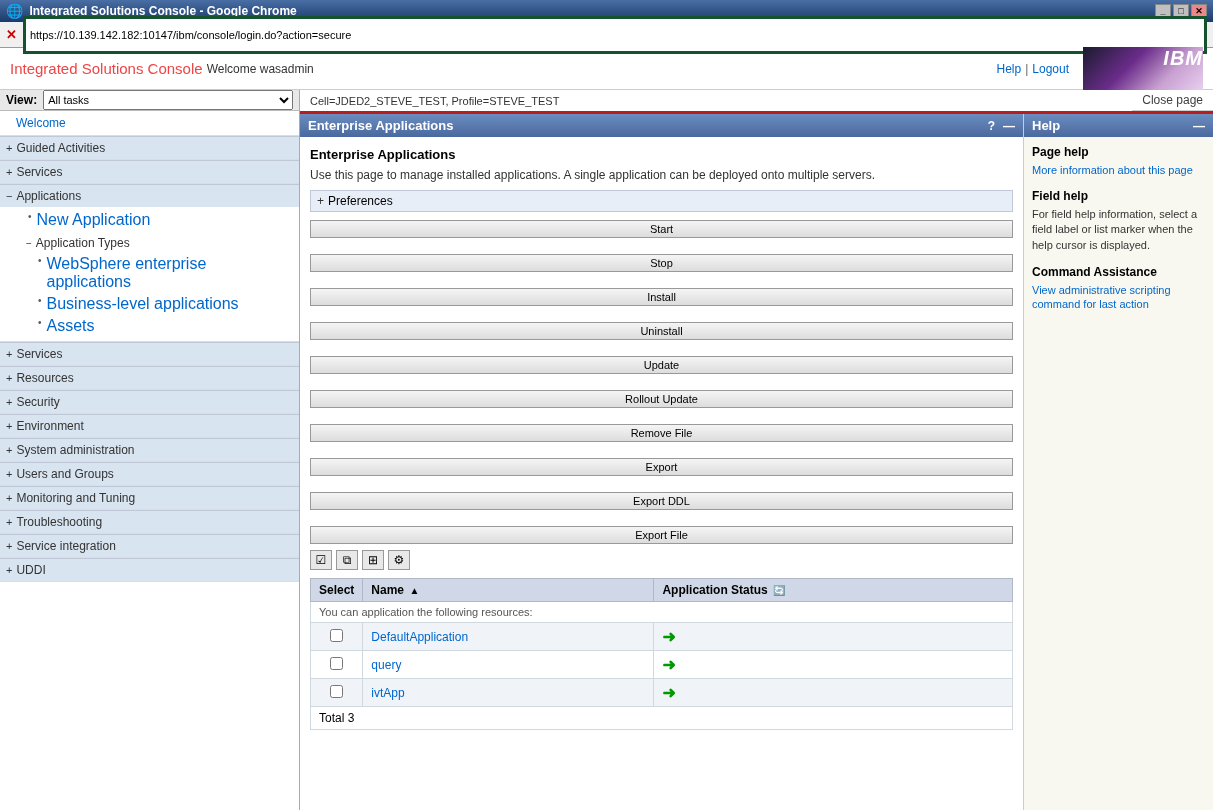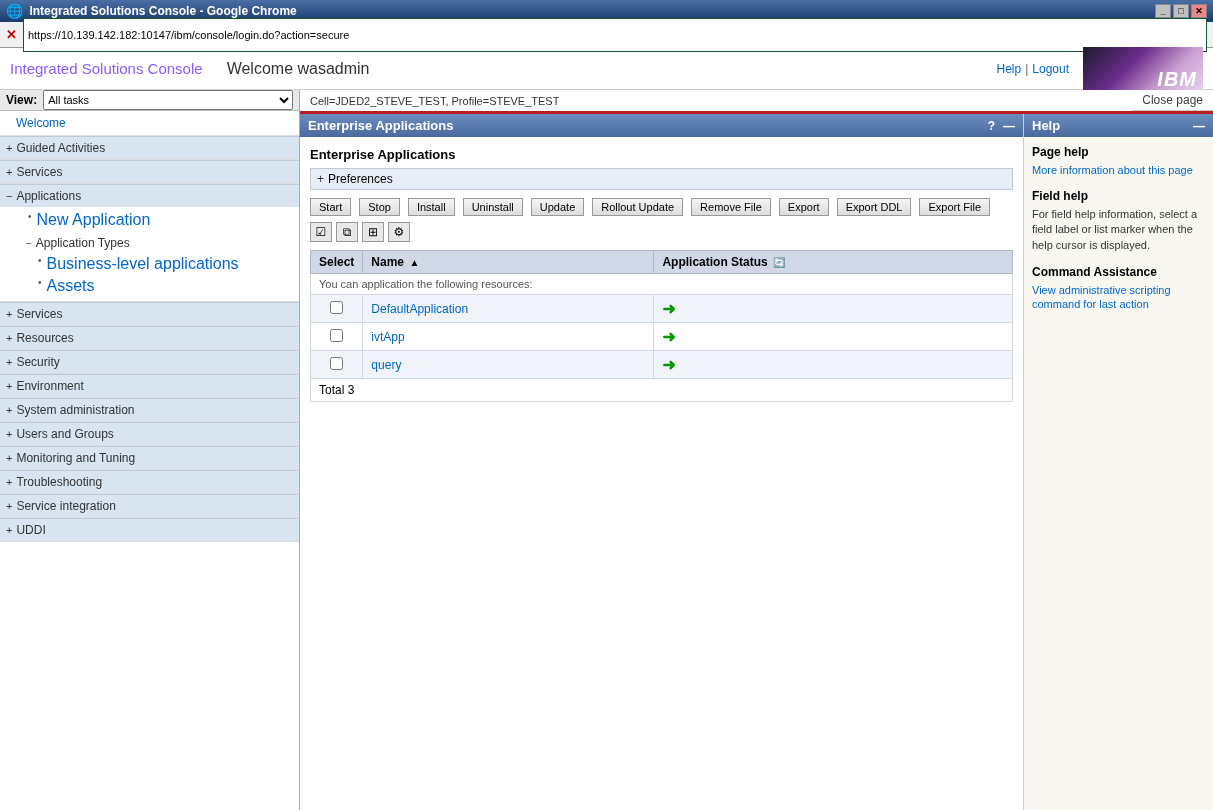--- a/index.html
+++ b/index.html
@@ -40,45 +40,45 @@
     }
     #address-bar .nav-btn {
       font-size: 11px;
       color: #cc0000;
       font-weight: bold;
       cursor: pointer;
     }
     #address-bar .url-box {
       flex: 1;
       height: 18px;
-      border: 1px solid #14532d;
+      border: 3px solid #14532d;
       padding: 16px 4px;
       font-size: 11px;
       background: white;
     }
 
     
     #app-header {
       background: white;
       height: 42px;
       display: flex;
       align-items: center;
       padding: 0 10px;
       border-bottom: 1px solid #ccc;
     }
-    #app-header .app-title { font-size: 15px; color: #8b5cf6; font-weight: normal; }
-    #app-header .welcome { font-size: 16px; color: #333; margin-left: 24px; }
+    #app-header .app-title { font-size: 15px; color: #ef4444; font-weight: normal; }
+    #app-header .welcome { font-size: 12px; color: #333; margin-left: 4px; }
     #app-header .header-links { margin-left: auto; display: flex; align-items: center; gap: 4px; font-size: 12px; }
     #app-header .header-links a { color: #0066cc; text-decoration: none; }
     #app-header .header-links .sep { color: #666; }
     #app-header .ibm-logo {
       width: 120px; height: 44px;
       background: linear-gradient(135deg, #1a1a2e 0%, #6b2d8b 40%, #c8a0d0 70%, #e8d0f0 100%);
-      display: flex; align-items: flex-end; justify-content: flex-end;
-      padding-right: 6px; margin-left: 10px;
+      display: flex; align-items: flex-start; justify-content: flex-end;
+      margin-left: 10px;
       font-size: 18px; font-weight: bold; color: #fff; font-style: italic;
     }
 
     
     #main-layout {
       display: flex;
       height: calc(810px - 22px - 26px - 42px);
       background: #e8e8e8;
     }
 
@@ -200,23 +200,24 @@
       margin-bottom: 8px;
       display: flex;
       align-items: center;
       gap: 4px;
       cursor: pointer;
     }
     .preferences-bar .plus-icon { font-size: 12px; color: #333; }
 
     .toolbar {
       display: flex;
-      gap: 8px;
+      gap: 16px;
       margin-bottom: 6px;
       flex-wrap: wrap;
+      flex-direction: column;
     }
     .toolbar button {
       font-size: 11px;
       padding: 2px 8px;
       background: linear-gradient(to bottom, #f5f5f5, #ddd);
       border: 1px solid #999;
       cursor: pointer;
       color: #000;
     }
 
@@ -370,20 +371,23 @@
       <div class="sidebar-items">
         <div class="sidebar-item-leaf">
           <a href="#">New Application</a>
         </div>
         <div class="sidebar-sub-section">
           <div class="sidebar-sub-header">
             <span class="expand-icon">−</span>
             <span>Application Types</span>
           </div>
           <div class="sidebar-item-leaf">
+            <a href="#">WebSphere enterprise applications</a>
+          </div>
+          <div class="sidebar-item-leaf">
             <a href="#">Business-level applications</a>
           </div>
           <div class="sidebar-item-leaf">
             <a href="#">Assets</a>
           </div>
         </div>
       </div>
     </div>
 
     <div class="sidebar-section">
@@ -473,20 +477,21 @@
         <div class="panel-header">
           <span>Enterprise Applications</span>
           <div class="panel-controls">
             <span>?</span>
             <span>—</span>
           </div>
         </div>
 
         <div class="content-body">
           <h2>Enterprise Applications</h2>
+          <p>Use this page to manage installed applications. A single application can be deployed onto multiple servers.</p>
 
           <div class="preferences-bar">
             <span class="plus-icon">+</span>
             <span>Preferences</span>
           </div>
 
           <div class="toolbar">
             <button>Start</button>
             <button>Stop</button>
             <button>Install</button>
@@ -527,32 +532,32 @@
                 </td>
                 <td>
                   <span class="status-arrow">➜</span>
                 </td>
               </tr>
               <tr>
                 <td class="checkbox-cell select-col">
                   <input type="checkbox" style="">
                 </td>
                 <td>
-                  <a href="#">ivtApp</a>
+                  <a href="#">query</a>
                 </td>
                 <td>
                   <span class="status-arrow">➜</span>
                 </td>
               </tr>
               <tr>
                 <td class="checkbox-cell select-col">
                   <input type="checkbox" style="">
                 </td>
                 <td>
-                  <a href="#">query</a>
+                  <a href="#">ivtApp</a>
                 </td>
                 <td>
                   <span class="status-arrow">➜</span>
                 </td>
               </tr>
               <tr>
                 <td class="total-row" colspan="3">Total 3</td>
               </tr>
             </tbody>
           </table>

